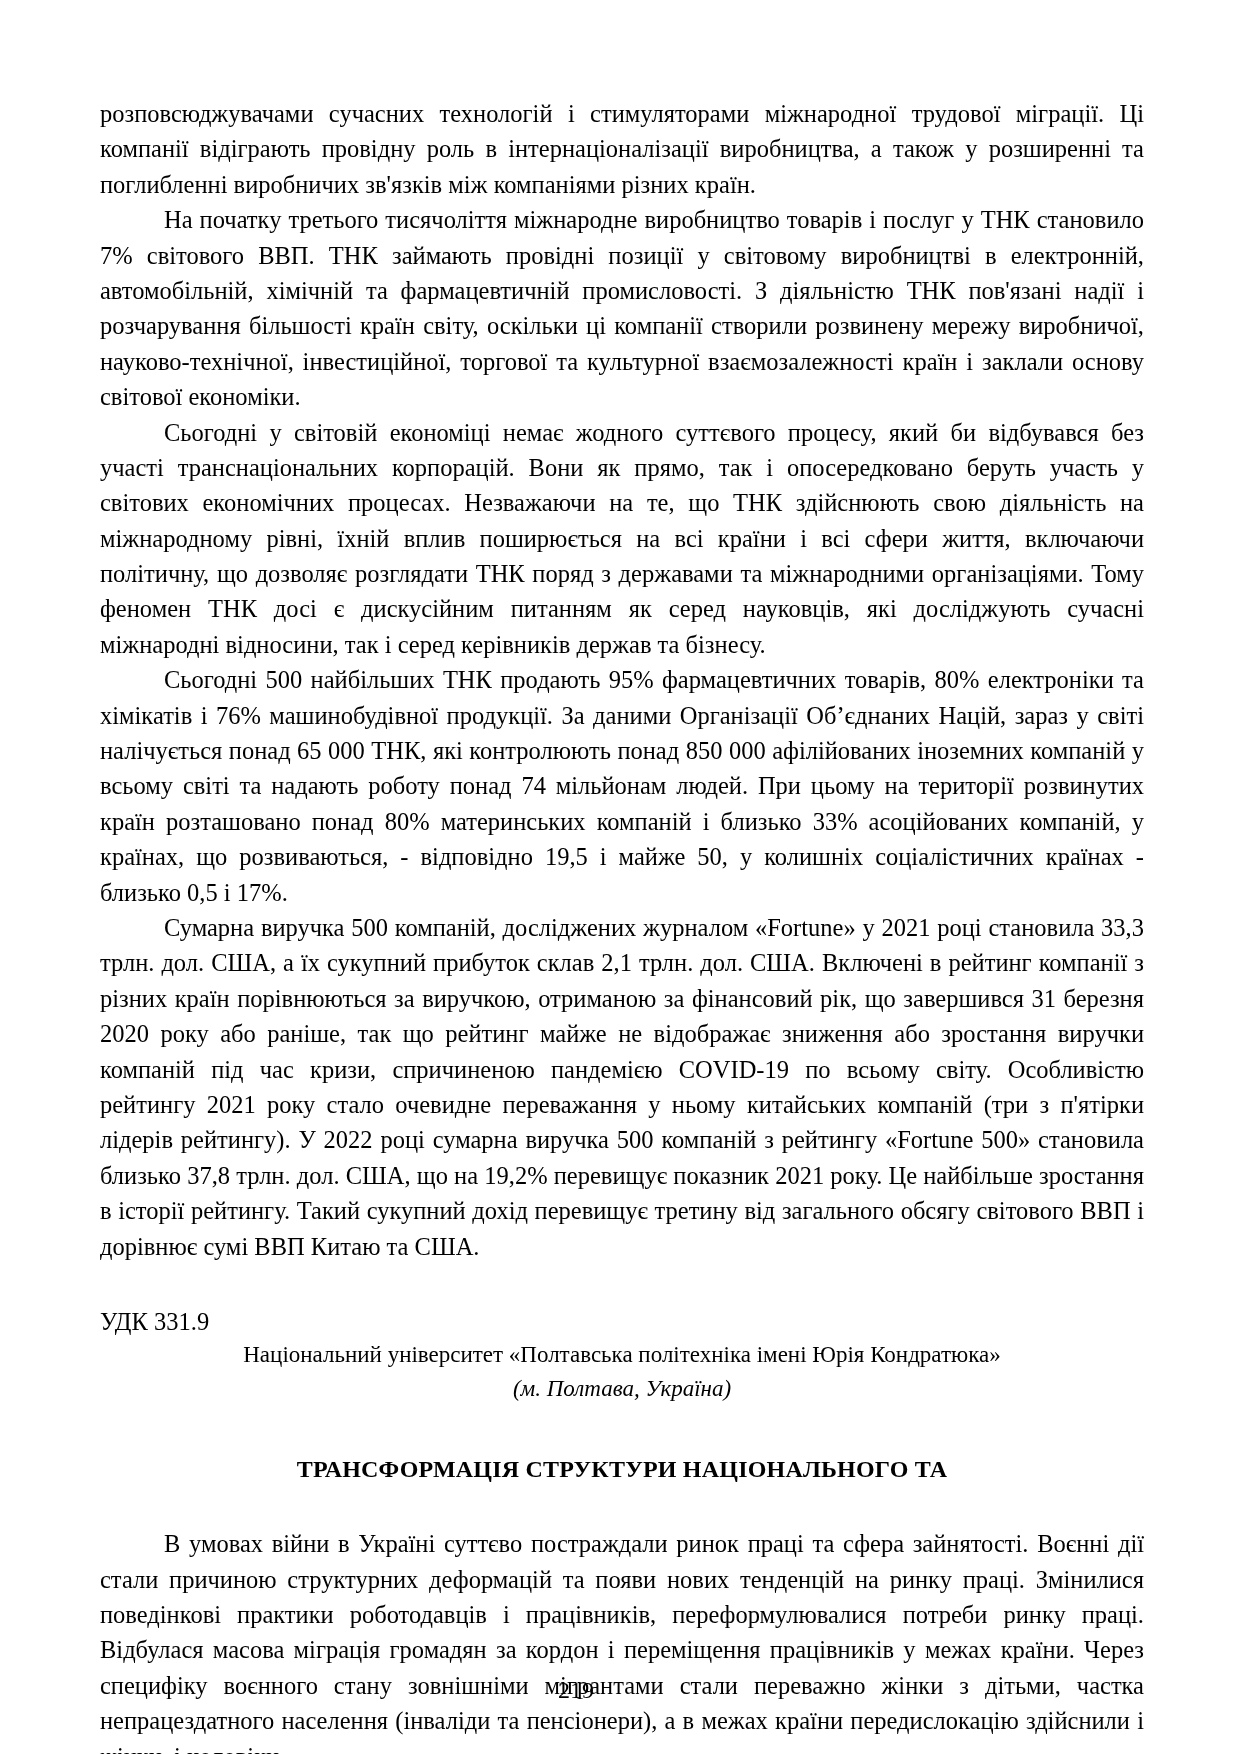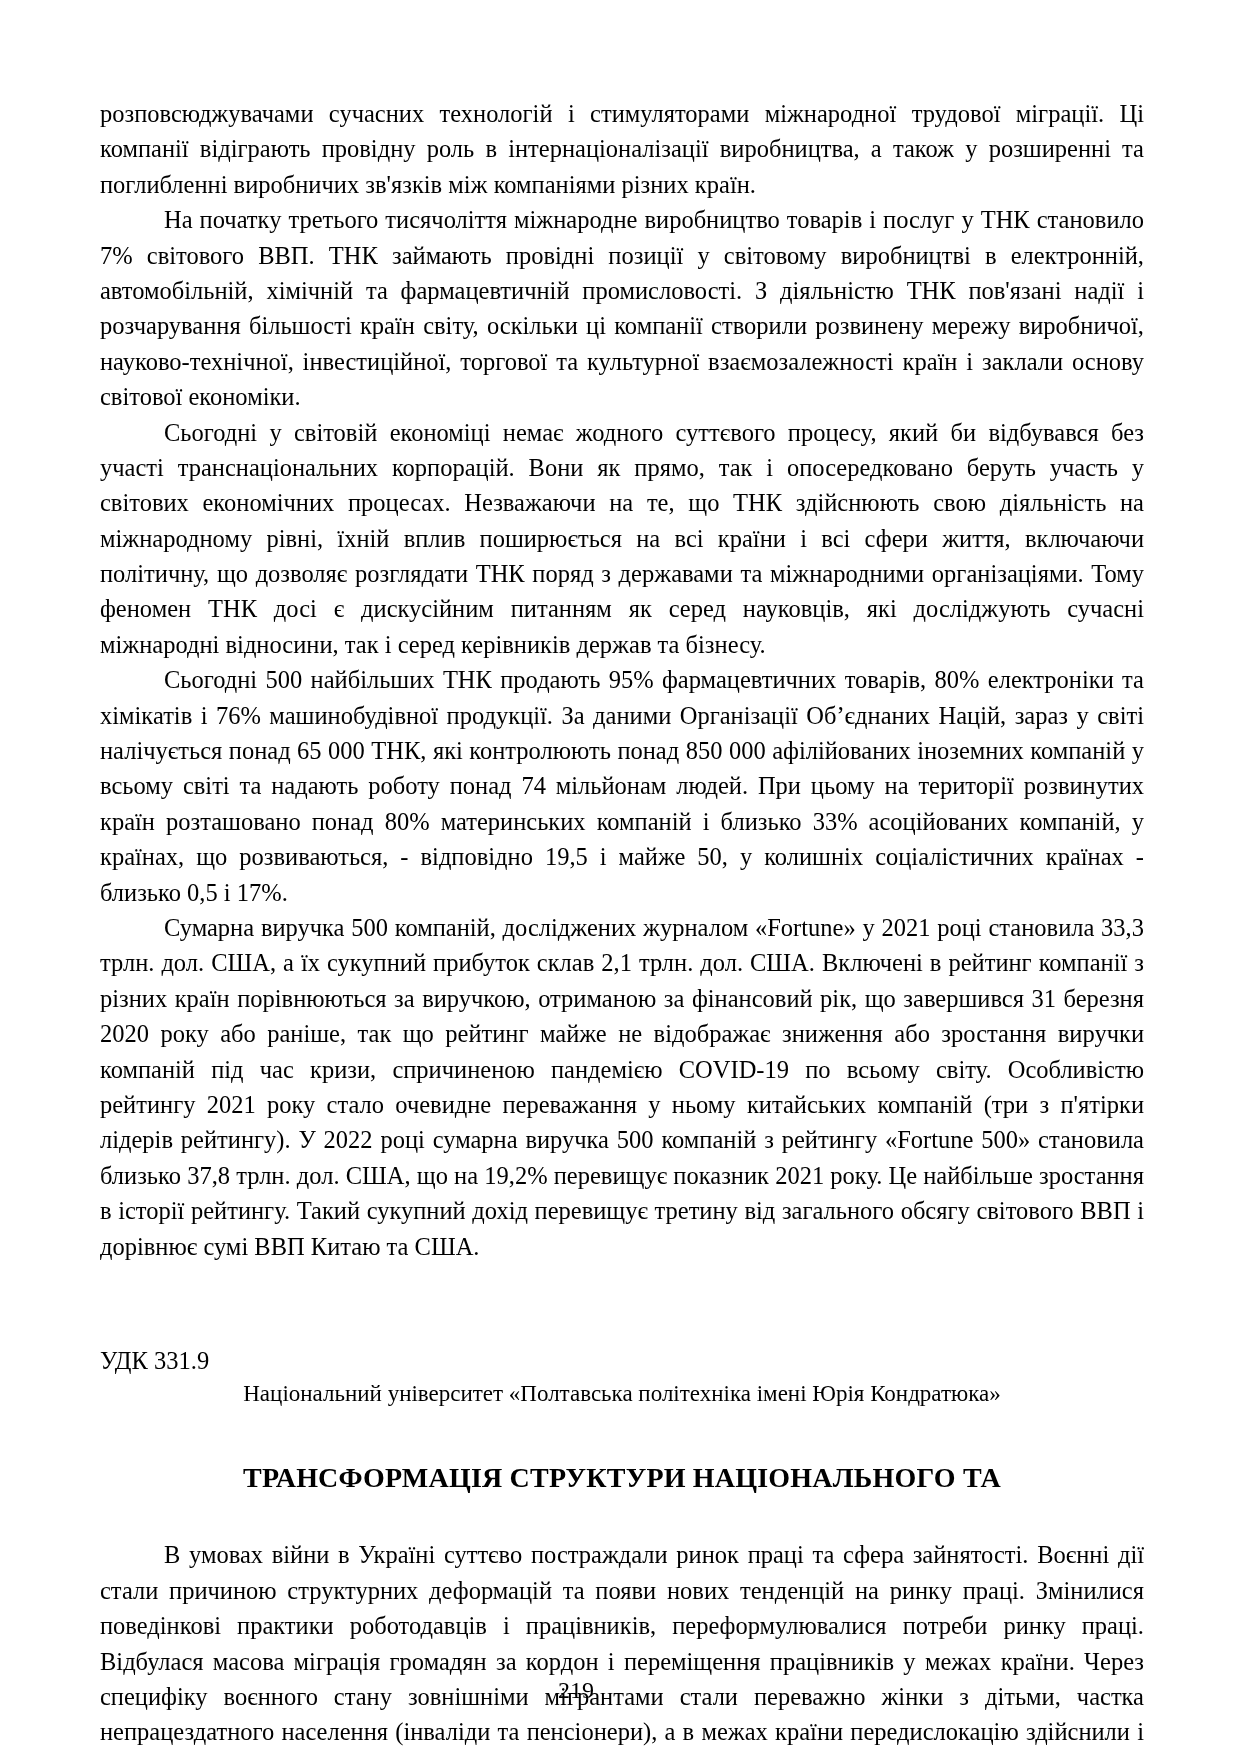--- a/index.html
+++ b/index.html
@@ -29,21 +29,21 @@
     line-height: 1.445;
     text-align: justify;
     text-indent: 64px;
     text-justify: inter-word;
     hyphens: none;
   }
   p.body-par.no-indent {
     text-indent: 0;
   }
   .udk-block {
-    margin-top: 80px;
+    margin-top: 41px;
   }
   .udk {
     font-size: 24.5px;
     line-height: 1.4;
     text-align: left;
     margin: 0;
   }
   .authors {
     font-size: 23px;
     line-height: 1.4;
@@ -59,21 +59,21 @@
   }
   .city {
     font-size: 23px;
     line-height: 1.45;
     text-align: center;
     font-style: italic;
     margin: 0;
   }
   .article-title {
     margin: 48px 0 0 0;
-    font-size: 28px;
+    font-size: 24px;
     font-weight: bold;
     text-align: center;
     line-height: 1.38;
     letter-spacing: 0.2px;
   }
   .title-line {
     display: block;
   }
   .after-title {
     margin-top: 40px;
@@ -96,20 +96,21 @@
 
     <p class="body-par no-indent">розповсюджувачами сучасних технологій і стимуляторами міжнародної трудової міграції. Ці компанії відіграють провідну роль в інтернаціоналізації виробництва, а також у розширенні та поглибленні виробничих зв'язків між компаніями різних країн.</p>
     <p class="body-par">На початку третього тисячоліття міжнародне виробництво товарів і послуг у ТНК становило 7% світового ВВП. ТНК займають провідні позиції у світовому виробництві в електронній, автомобільній, хімічній та фармацевтичній промисловості. З діяльністю ТНК пов'язані надії і розчарування більшості країн світу, оскільки ці компанії створили розвинену мережу виробничої, науково-технічної, інвестиційної, торгової та культурної взаємозалежності країн і заклали основу світової економіки.</p>
     <p class="body-par">Сьогодні у світовій економіці немає жодного суттєвого процесу, який би відбувався без участі транснаціональних корпорацій. Вони як прямо, так і опосередковано беруть участь у світових економічних процесах. Незважаючи на те, що ТНК здійснюють свою діяльність на міжнародному рівні, їхній вплив поширюється на всі країни і всі сфери життя, включаючи політичну, що дозволяє розглядати ТНК поряд з державами та міжнародними організаціями. Тому феномен ТНК досі є дискусійним питанням як серед науковців, які досліджують сучасні міжнародні відносини, так і серед керівників держав та бізнесу.</p>
     <p class="body-par">Сьогодні 500 найбільших ТНК продають 95% фармацевтичних товарів, 80% електроніки та хімікатів і 76% машинобудівної продукції. За даними Організації Об’єднаних Націй, зараз у світі налічується понад 65 000 ТНК, які контролюють понад 850 000 афілійованих іноземних компаній у всьому світі та надають роботу понад 74 мільйонам людей. При цьому на території розвинутих країн розташовано понад 80% материнських компаній і близько 33% асоційованих компаній, у країнах, що розвиваються, - відповідно 19,5 і майже 50, у колишніх соціалістичних країнах - близько 0,5 і 17%.</p>
     <p class="body-par">Сумарна виручка 500 компаній, досліджених журналом «Fortune» у 2021 році становила 33,3 трлн. дол. США, а їх сукупний прибуток склав 2,1 трлн. дол. США. Включені в рейтинг компанії з різних країн порівнюються за виручкою, отриманою за фінансовий рік, що завершився 31 березня 2020 року або раніше, так що рейтинг майже не відображає зниження або зростання виручки компаній під час кризи, спричиненою пандемією COVID-19 по всьому світу. Особливістю рейтингу 2021 року стало очевидне переважання у ньому китайських компаній (три з п'ятірки лідерів рейтингу). У 2022 році сумарна виручка 500 компаній з рейтингу «Fortune 500» становила близько 37,8 трлн. дол. США, що на 19,2% перевищує показник 2021 року. Це найбільше зростання в історії рейтингу. Такий сукупний дохід перевищує третину від загального обсягу світового ВВП і дорівнює сумі ВВП Китаю та США.</p>
 
     <div class="udk-block">
       <p class="udk">УДК  331.9</p>
       <p class="affil">Національний університет «Полтавська політехніка імені Юрія Кондратюка»</p>
+      <p class="city">(м. Полтава, Україна)</p>
     </div>
 
     <div class="article-title">
       <span class="title-line">ТРАНСФОРМАЦІЯ  СТРУКТУРИ  НАЦІОНАЛЬНОГО ТА</span>
     </div>
 
     <div class="after-title">
       <p class="body-par">В умовах війни в Україні  суттєво постраждали ринок праці та сфера зайнятості. Воєнні дії стали причиною структурних деформацій та  появи нових тенденцій на ринку праці. Змінилися поведінкові практики роботодавців і працівників,  переформулювалися потреби ринку праці. Відбулася масова міграція громадян за кордон  і переміщення працівників у межах країни.  Через специфіку воєнного стану зовнішніми мігрантами стали переважно жінки з дітьми, частка непрацездатного населення (інваліди та пенсіонери),  а в межах країни передислокацію здійснили і жінки, і чоловіки.</p>
 
     </div>

